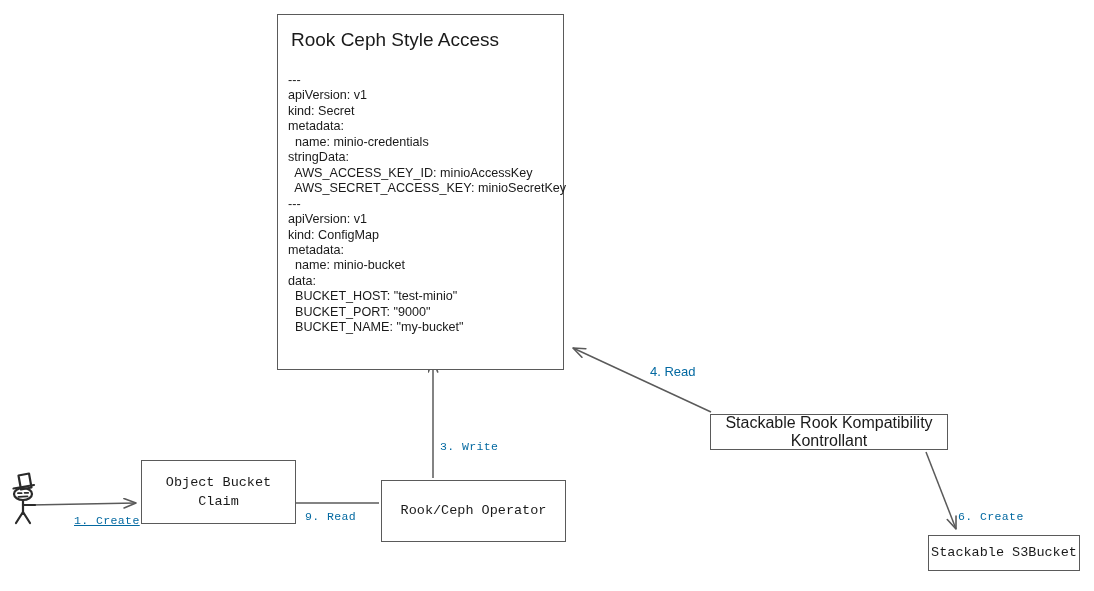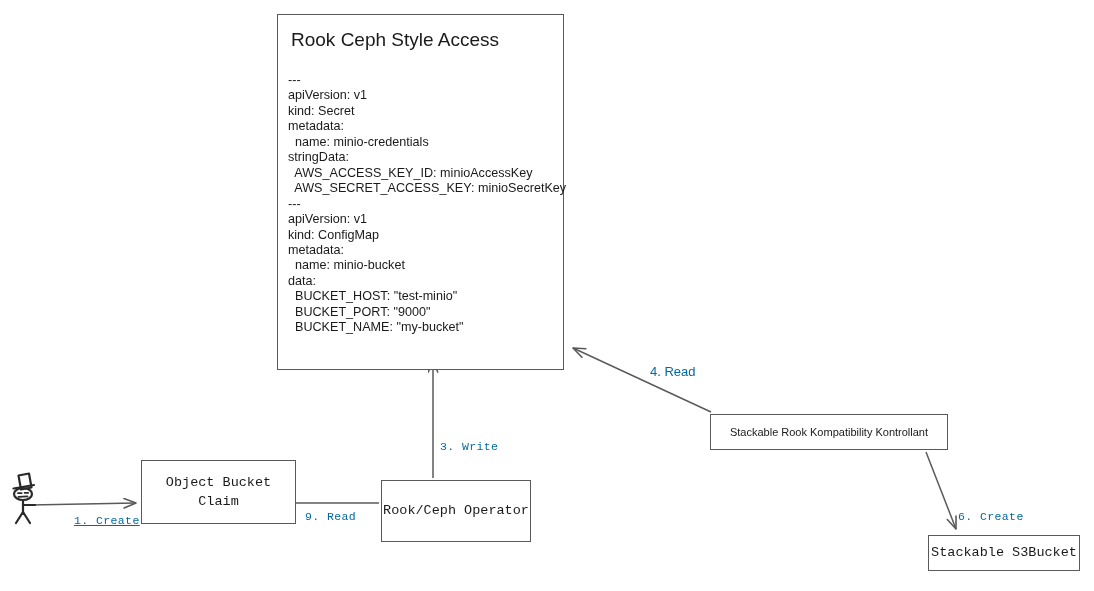--- a/index.html
+++ b/index.html
@@ -32,21 +32,21 @@
     color: #1a1a1a;
     display: flex;
     align-items: center;
     justify-content: center;
     text-align: center;
     white-space: pre-line;
     letter-spacing: 0px;
   }
   .node-sans {
     font-family: "Liberation Sans", sans-serif;
-    font-size: 11px;
+    font-size: 16px;
     color: #1a1a1a;
     display: flex;
     align-items: center;
     justify-content: center;
     text-align: center;
   }
 
   
   #doc-card {
     left: 277px;
@@ -71,21 +71,21 @@
     right: 2px;
     font-family: "Liberation Sans", sans-serif;
     font-size: 12.6px;
     line-height: 15.45px;
     color: #1a1a1a;
     white-space: pre;
     overflow: visible;
   }
 
   #obc-node { left: 141px; top: 460px; width: 155px; height: 64px; }
-  #operator-node { left: 381px; top: 480px; width: 150px; height: 62px; }
+  #operator-node { left: 381px; top: 480px; width: 185px; height: 62px; }
   #srkk-node { left: 710px; top: 414px; width: 238px; height: 36px; }
   #s3bucket-node { left: 928px; top: 535px; width: 152px; height: 36px; }
 
   .edge-label {
     position: absolute;
     z-index: 3;
     white-space: nowrap;
     color: #0369a1;
   }
   .lbl-mono {

